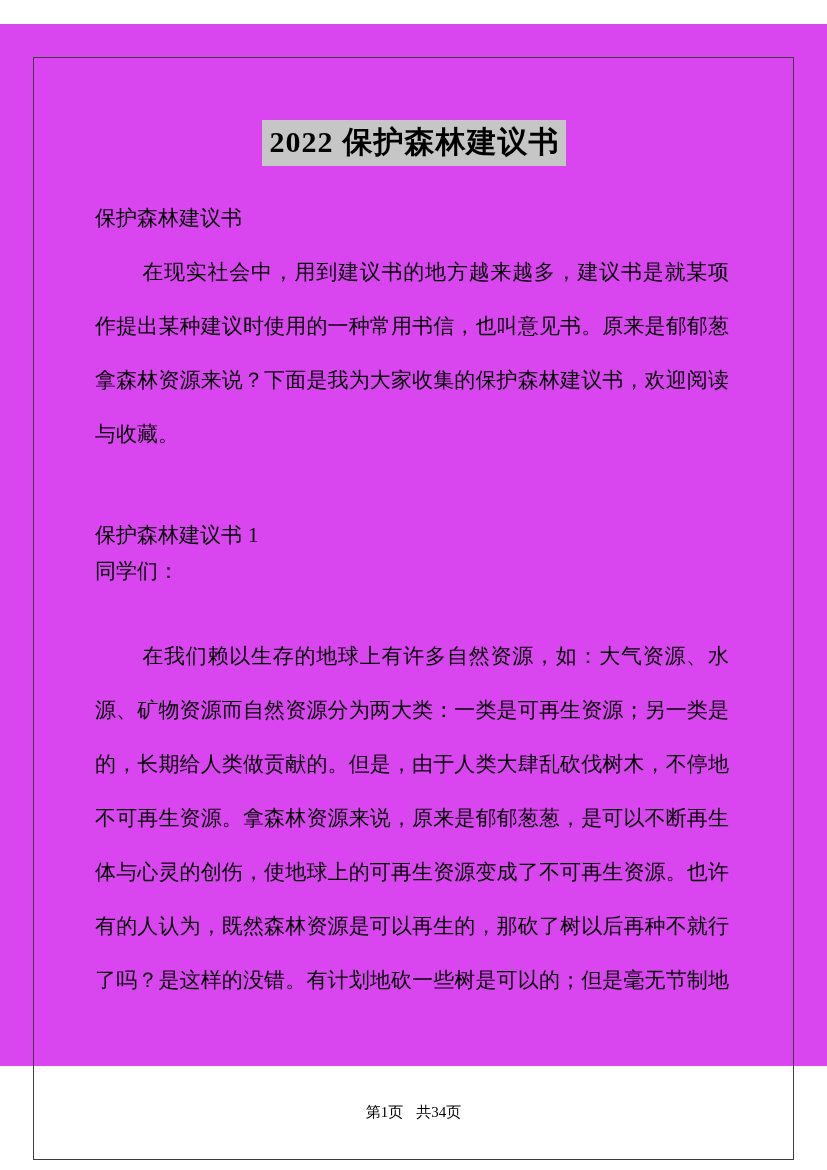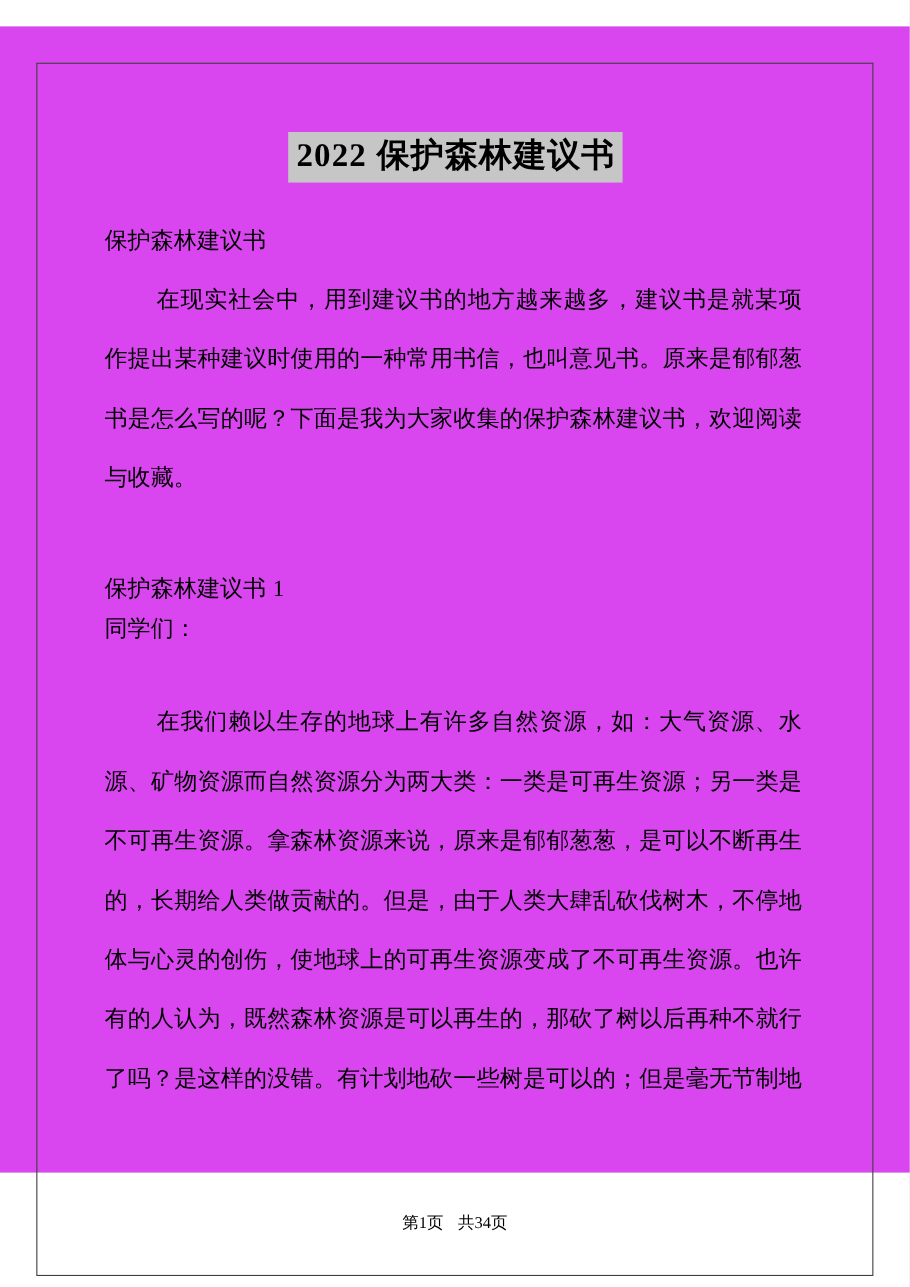--- a/index.html
+++ b/index.html
@@ -91,33 +91,33 @@
 
   <div class="doc-title">
     <span class="highlight"><span>2022</span><span class="tgap"></span><span>保护森林建议书</span></span>
   </div>
 
   <div class="textcol single" style="top:167px;">保护森林建议书</div>
 
   <div class="textcol" style="top:221px;">
     <div class="tline fill ind">在现实社会中，用到建议书的地方越来越多，建议书是就某项工</div>
     <div class="tline fill">作提出某种建议时使用的一种常用书信，也叫意见书。原来是郁郁葱葱</div>
-    <div class="tline fill">书是怎么写的呢？下面是我为大家收集的保护森林建议书，欢迎阅读</div>
+    <div class="tline fill">拿森林资源来说？下面是我为大家收集的保护森林建议书，欢迎阅读</div>
     <div class="tline">与收藏。</div>
   </div>
 
   <div class="textcol single" style="top:484px;"><span>保护森林建议书</span><span class="hgap"></span><span>1</span></div>
 
   <div class="textcol single" style="top:520px;">同学们：</div>
 
   <div class="textcol" style="top:605px;">
     <div class="tline fill ind">在我们赖以生存的地球上有许多自然资源，如：大气资源、水资</div>
     <div class="tline fill">源、矿物资源而自然资源分为两大类：一类是可再生资源；另一类是</div>
+    <div class="tline fill">的，长期给人类做贡献的。但是，由于人类大肆乱砍伐树木，不停地</div>
     <div class="tline fill">不可再生资源。拿森林资源来说，原来是郁郁葱葱，是可以不断再生</div>
-    <div class="tline fill">的，长期给人类做贡献的。但是，由于人类大肆乱砍伐树木，不停地</div>
     <div class="tline fill">体与心灵的创伤，使地球上的可再生资源变成了不可再生资源。也许</div>
     <div class="tline fill">有的人认为，既然森林资源是可以再生的，那砍了树以后再种不就行</div>
     <div class="tline fill">了吗？是这样的没错。有计划地砍一些树是可以的；但是毫无节制地</div>
   </div>
 
   <div class="footer"><span>第1页</span><span class="fgap"></span><span>共34页</span></div>
 
 </div>
 
 </body></html>

